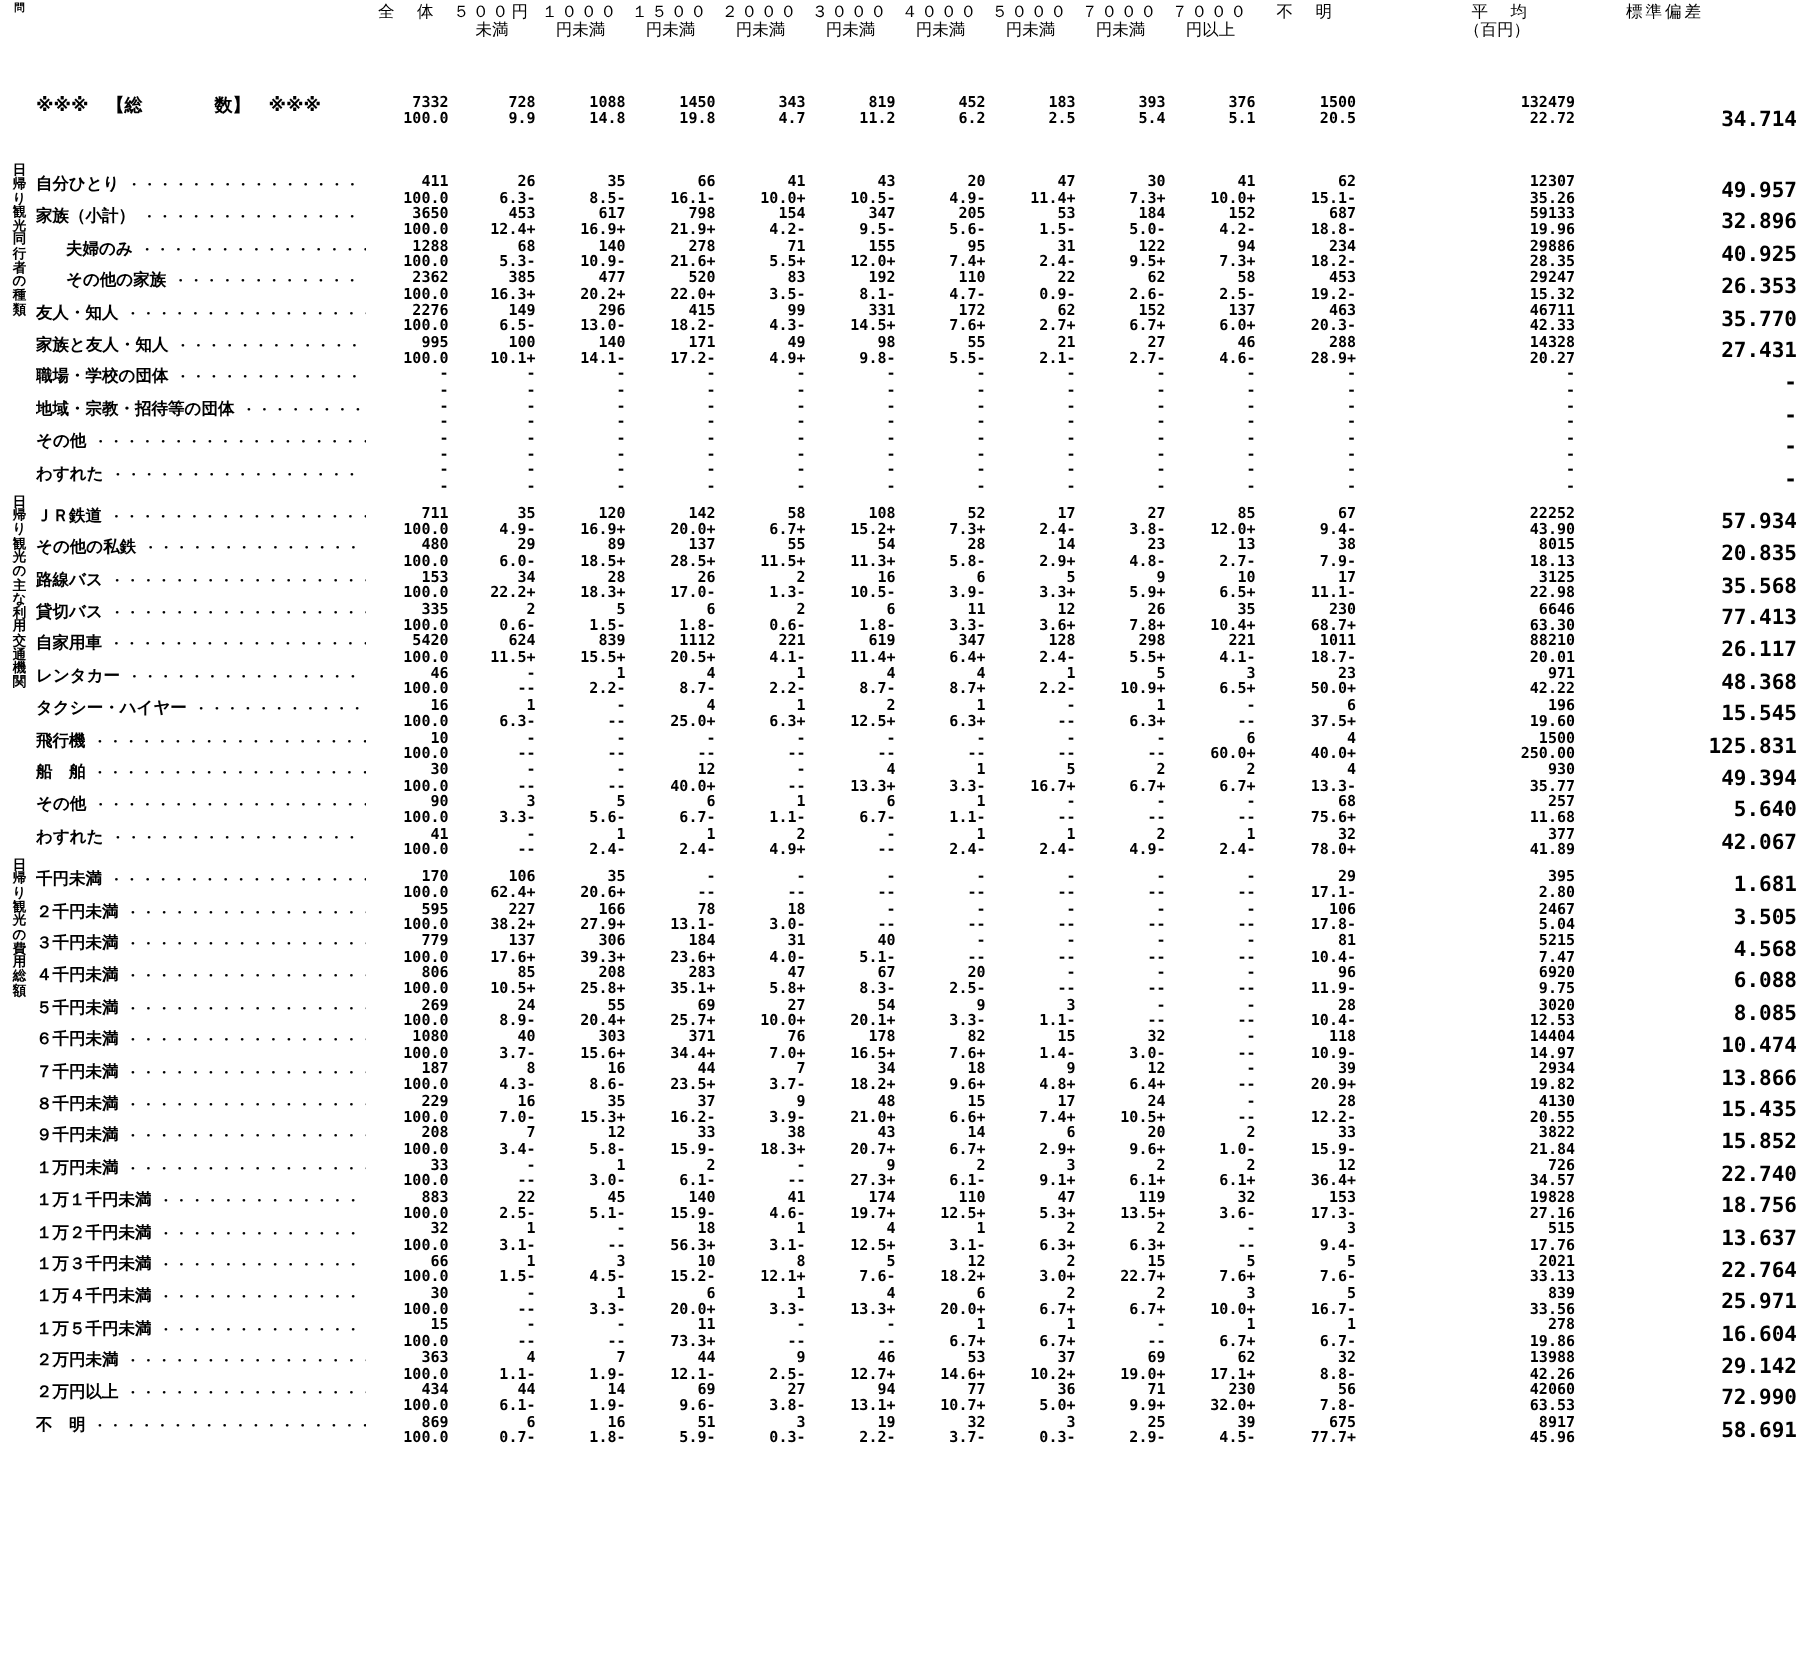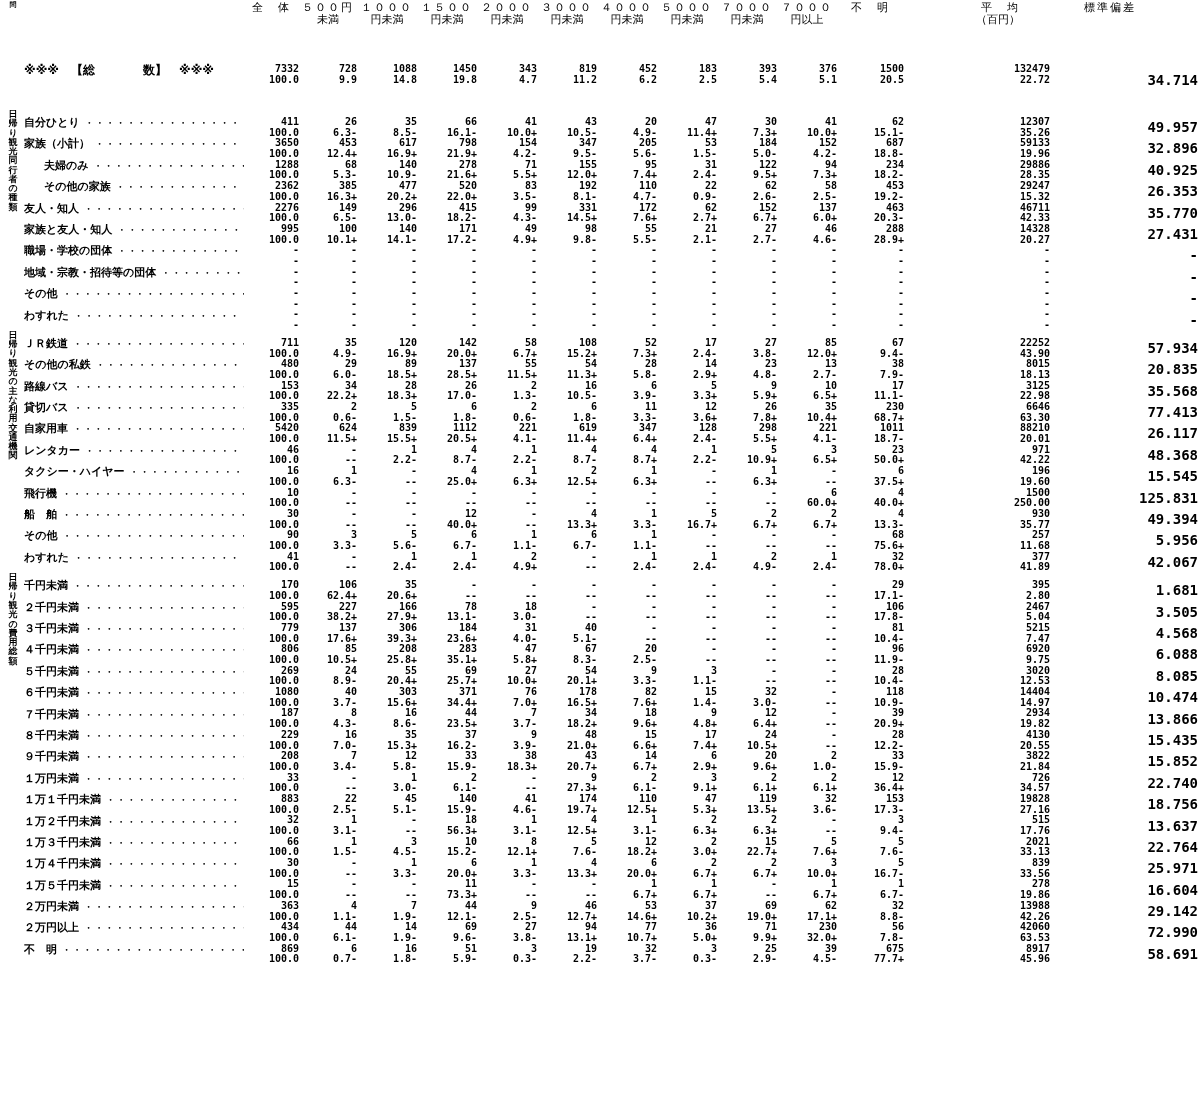--- a/index.html
+++ b/index.html
@@ -974,21 +974,21 @@
             <div style="height: 7px;"></div>
             <div>57.934</div>
             <div>20.835</div>
             <div>35.568</div>
             <div>77.413</div>
             <div>26.117</div>
             <div>48.368</div>
             <div>15.545</div>
             <div>125.831</div>
             <div>49.394</div>
-            <div>5.956</div>
+            <div>5.640</div>
             <div>42.067</div>
           </td>
         </tr>
         <tr>
           <td class="bl bb br spine">
             <span>日</span>
             <span>帰</span>
             <span>り</span>
             <span>観</span>
             <span>光</span>

